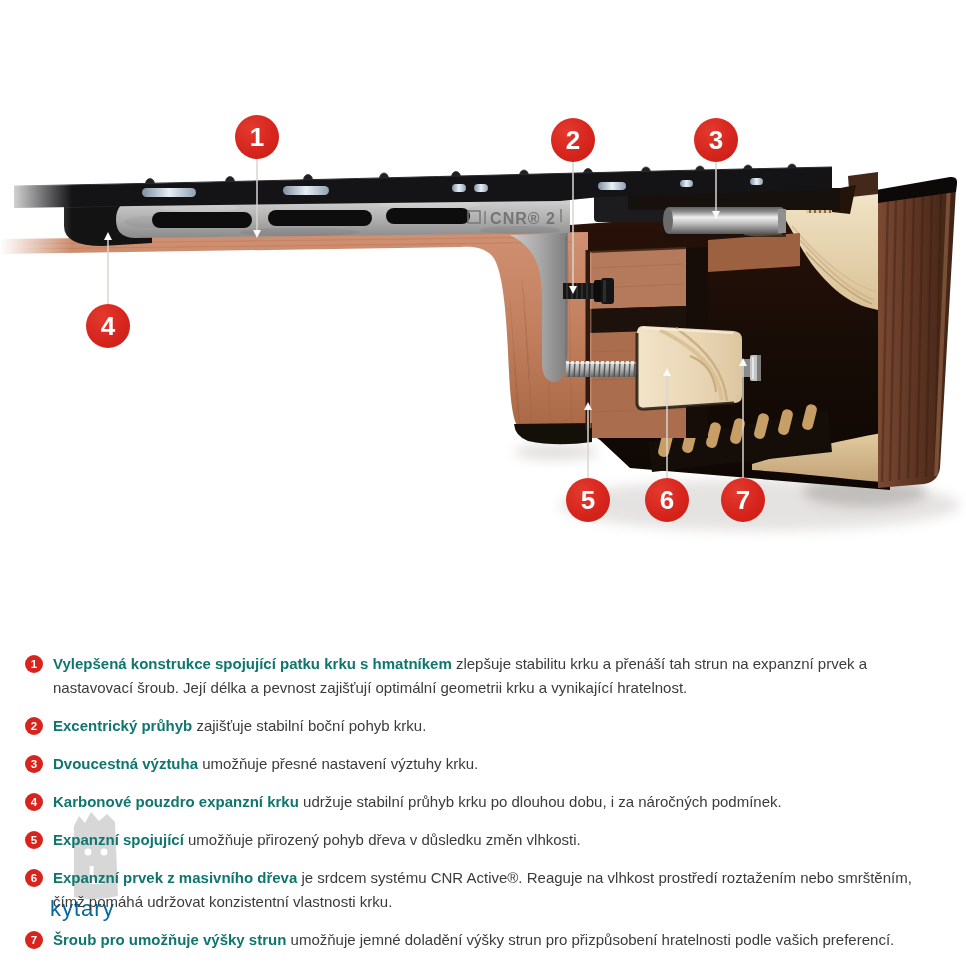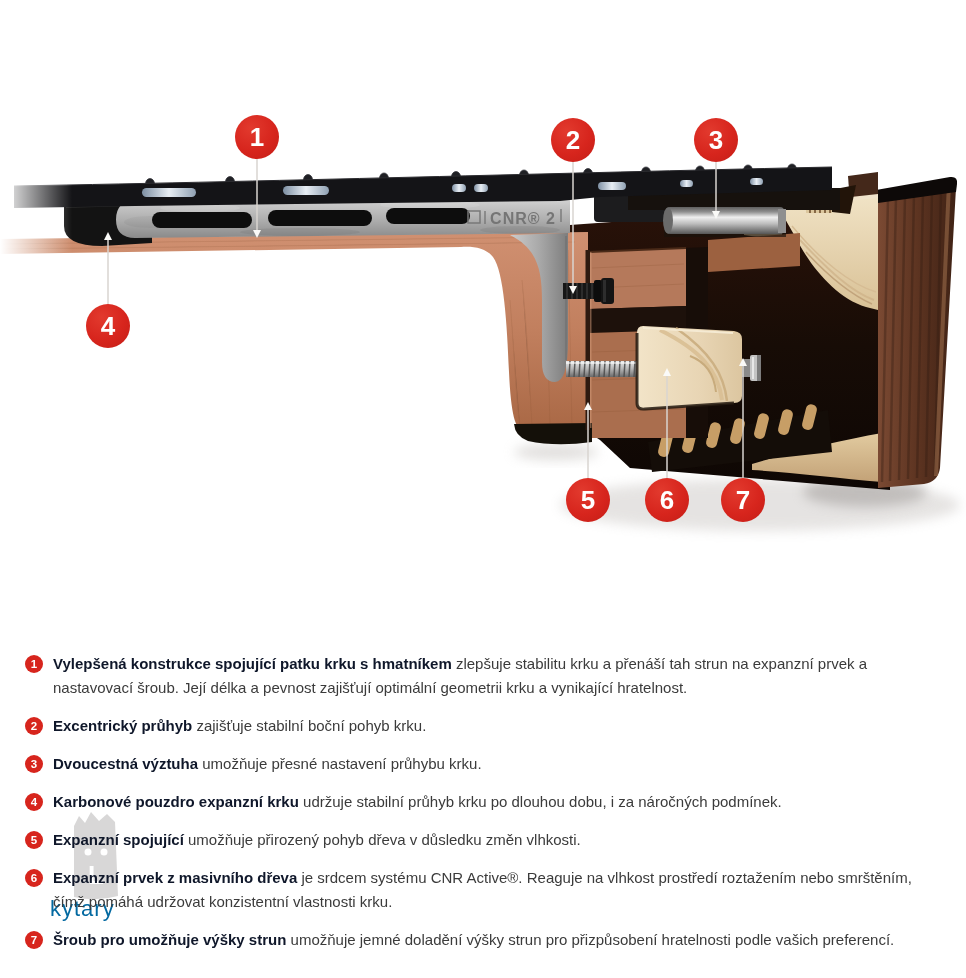--- a/index.html
+++ b/index.html
@@ -24,21 +24,21 @@
   .wm-shape{margin-left:16px;display:block;}
   .wm-text{font-size:22px;font-weight:400;color:#0369a1;letter-spacing:1px;margin-top:-8px;}
 
   
   .legend{position:absolute;top:652px;left:25px;width:916px;z-index:2;}
   .legend-item{display:flex;margin-bottom:14px;}
   .badge{flex:none;width:18px;height:18px;border-radius:50%;background:#d7251d;color:#fff;
          font-size:11.5px;font-weight:700;display:flex;align-items:center;justify-content:center;
          margin-top:3px;margin-right:10px;}
   .legend-text{font-size:15px;line-height:24px;color:#3b3b3b;max-width:884px;}
-  .legend-text b{font-weight:700;color:#0f172a;}
+  .legend-text b{font-weight:700;color:#0f766e;}
   .legend-text b::after{content:" ";}
   .engrave{font:700 16px "Liberation Sans",sans-serif;fill:#757575;letter-spacing:1px;}
 </style>
 </head>
 <body>
 
 <svg class="illu" width="966" height="620" viewBox="0 0 966 620">
   <defs>
     <linearGradient id="metalH" x1="0" y1="0" x2="0" y2="1">
       <stop offset="0" stop-color="#e0e0e0"></stop>
@@ -360,21 +360,21 @@
   <div class="legend-item">
     <div class="badge">2</div>
     <div class="legend-text">
       <b>Excentrický průhyb</b><span>zajišťuje stabilní boční pohyb krku.</span>
     </div>
   </div>
 
   <div class="legend-item">
     <div class="badge">3</div>
     <div class="legend-text">
-      <b>Dvoucestná výztuha</b><span>umožňuje přesné nastavení průhybu krku.</span>
+      <b>Dvoucestná výztuha</b><span>umožňuje přesné nastavení výztuhy krku.</span>
     </div>
   </div>
 
   <div class="legend-item">
     <div class="badge">4</div>
     <div class="legend-text">
       <b>Karbonové pouzdro expanzní krku</b><span>udržuje stabilní průhyb krku po dlouhou dobu, i za náročných podmínek.</span>
     </div>
   </div>
 

